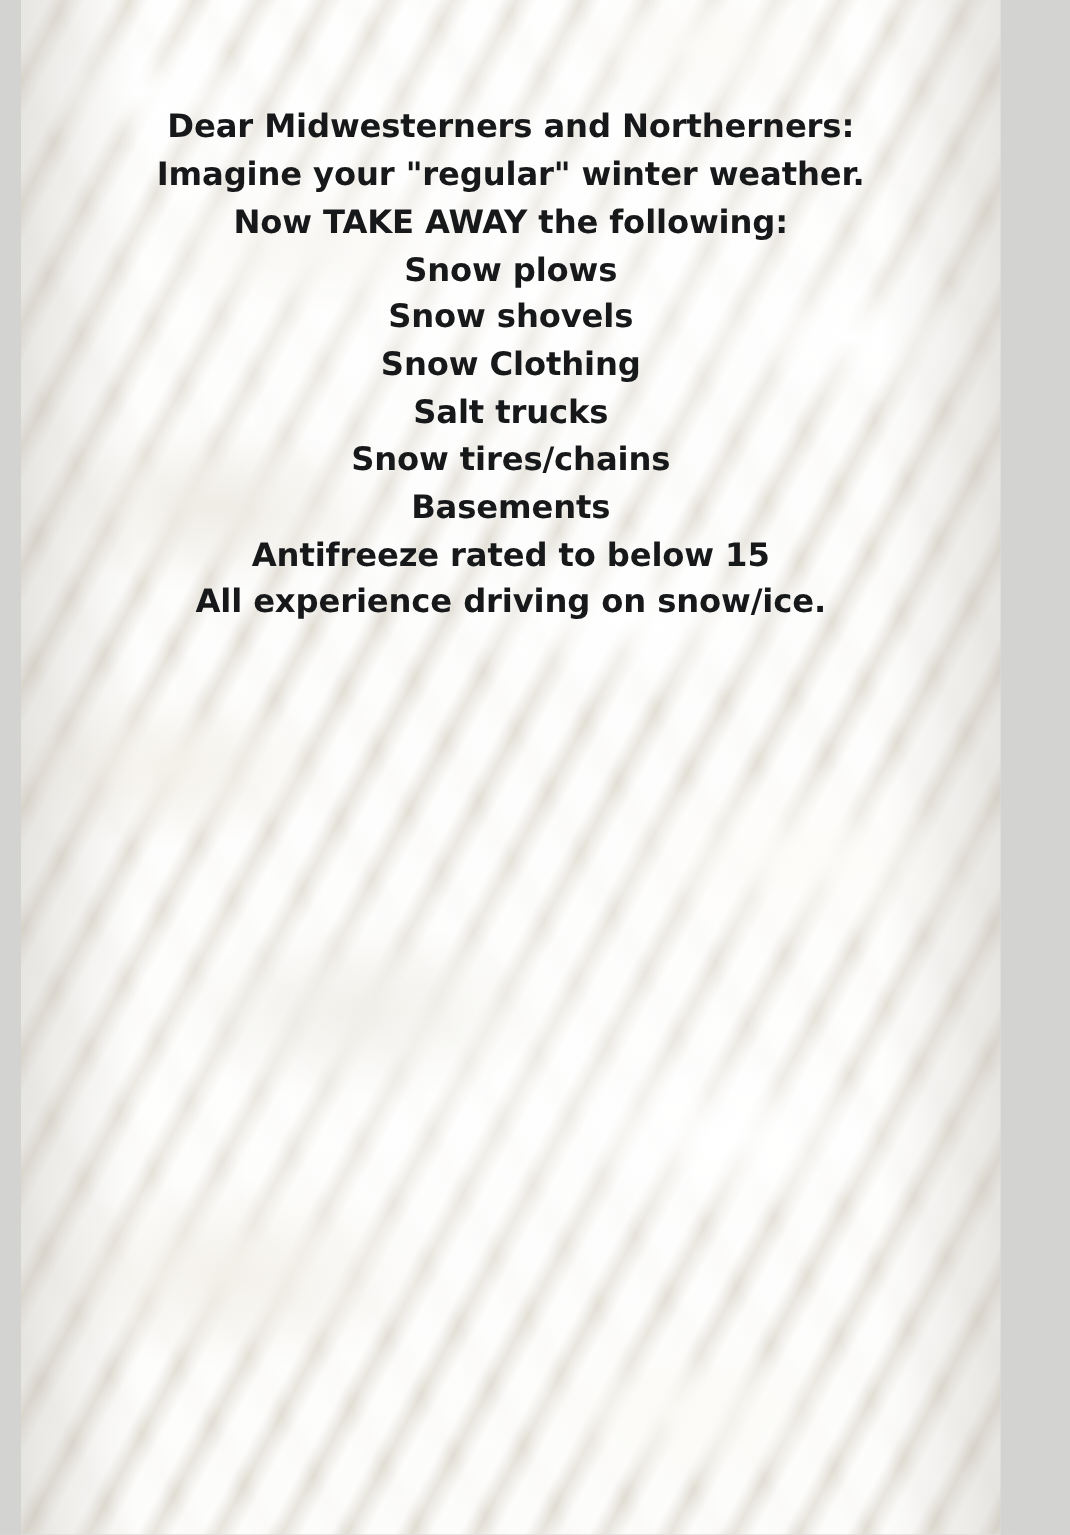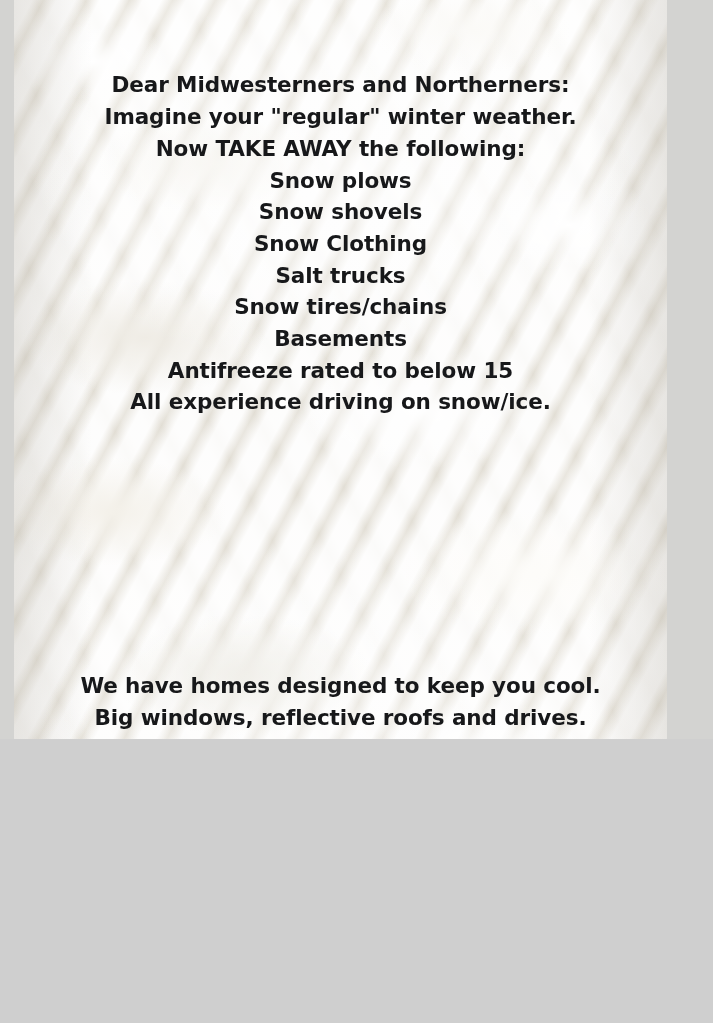--- a/index.html
+++ b/index.html
@@ -10,21 +10,21 @@
   body {
     width: 713px;
     height: 1023px;
     overflow: hidden;
     font-family: "DejaVu Sans", sans-serif;
   }
 
   #meme-card {
     position: relative;
     width: 713px;
-    height: 739px;
+    height: 1023px;
     background: #d6d6d4;
     overflow: hidden;
   }
 
   
   #yarn-background {
     position: absolute;
     left: 14px;
     top: 0;
     width: 653px;
@@ -122,24 +122,20 @@
 Snow plows
 Snow shovels
 Snow Clothing
 Salt trucks
 Snow tires/chains
 Basements
 Antifreeze rated to below 15
 All experience driving on snow/ice.</div>
     <div class="spacer"></div>
     <div class="spacer"></div>
-    <div class="para">We have homes designed to keep you cool.
-Big windows, reflective roofs and drives.
-Our heaters are breaking down from
-overwork.</div>
     <div class="spacer"></div>
     
     
     
     
     
     
     
   </div>
 </div>

